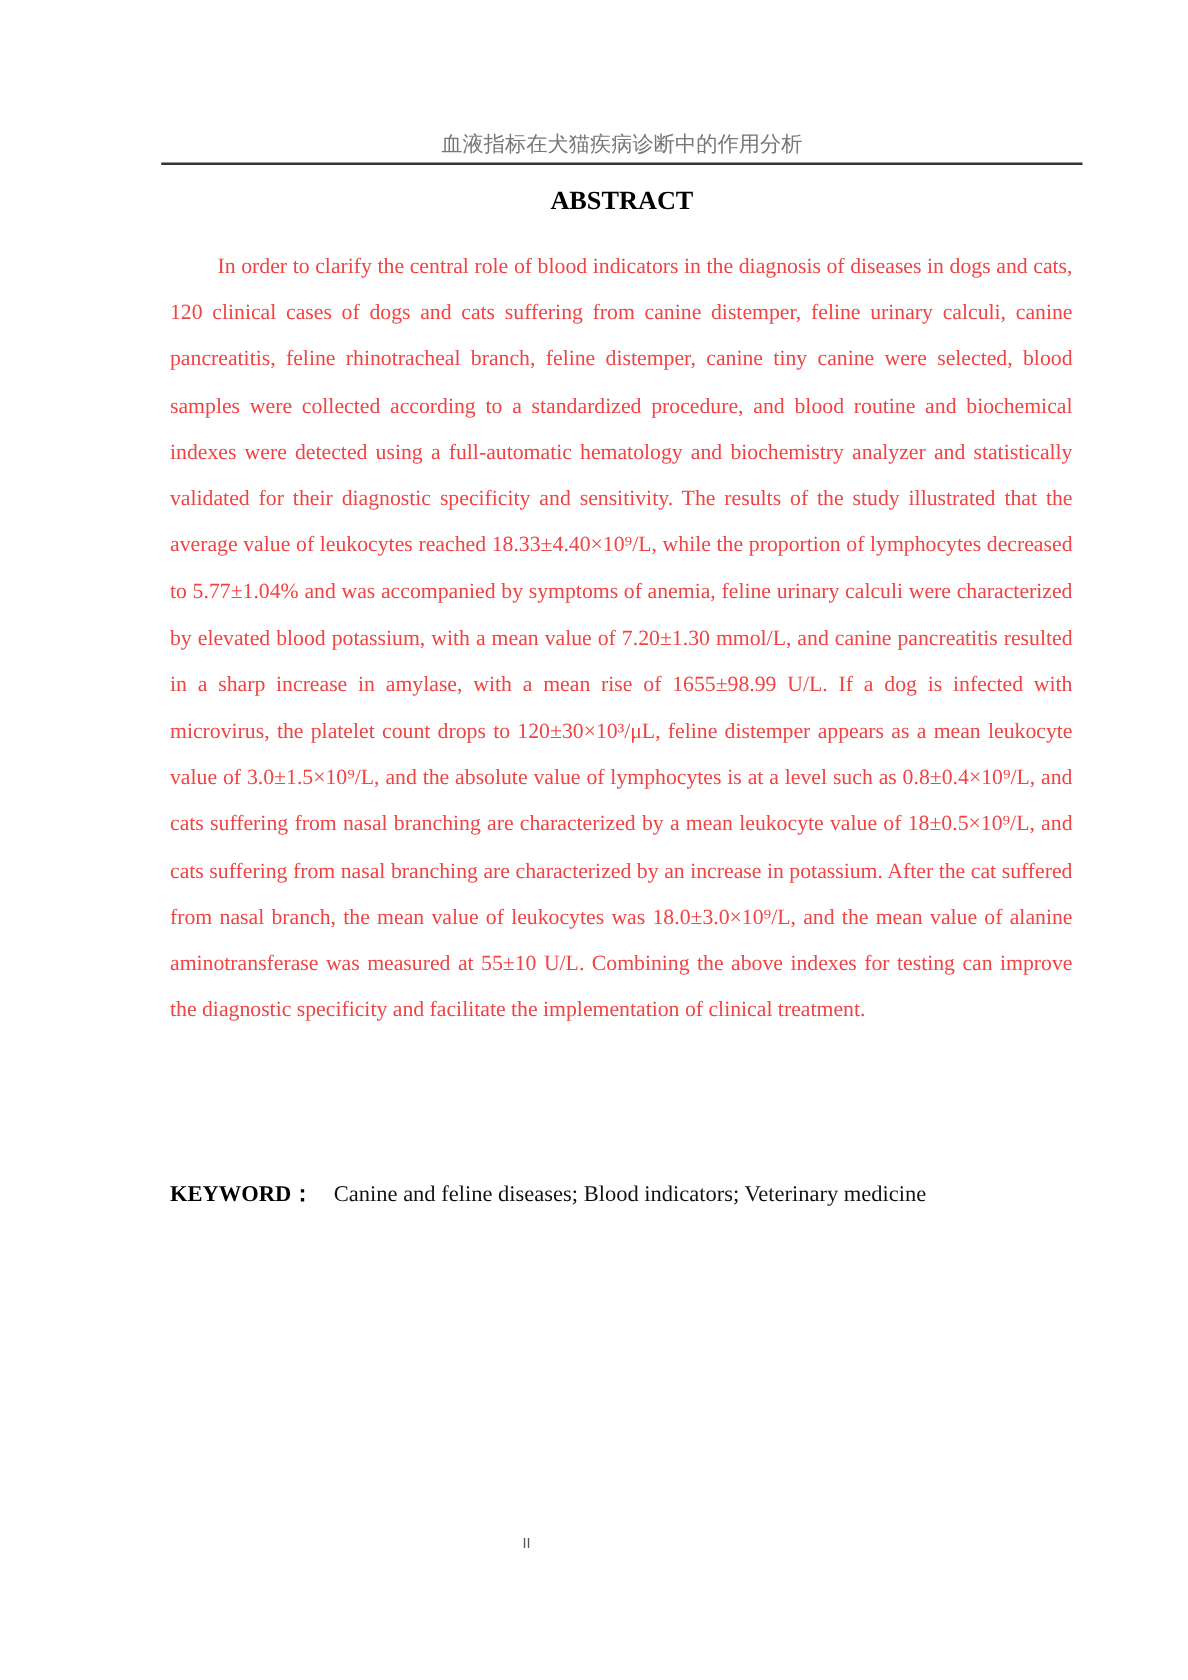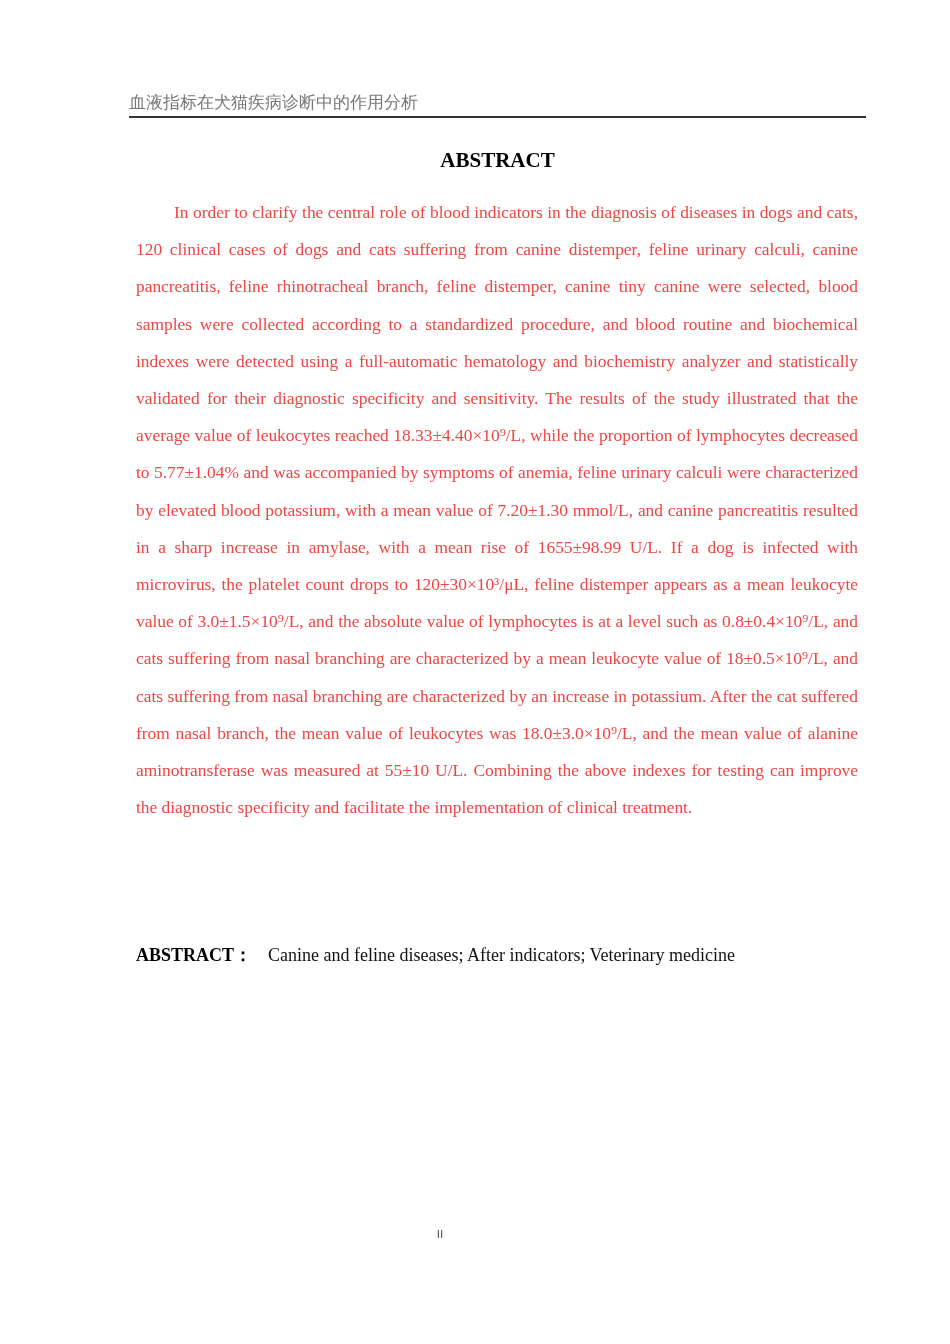--- a/index.html
+++ b/index.html
@@ -1,20 +1,20 @@
 <!DOCTYPE html>
 <html><head>
 <meta charset="utf-8">
 <style>
   html, body { margin: 0; padding: 0; background: #ffffff; }
   body { width: 950px; height: 1344px; position: relative; overflow: hidden; }
   .header {
-    position: absolute; left: 129px; top: 90px; width: 737px; height: 26px;
+    position: absolute; left: 129px; top: 104px; width: 737px; height: 26px;
     border-bottom: 2px solid #333;
-    text-align: left;
+    text-align: center;
     font-family: "DejaVu Sans", sans-serif;
     font-size: 17px; color: #777; line-height: 24px;
   }
   .title {
     position: absolute; left: 0; top: 148px; width: 995px; text-align: center;
     font-family: "Liberation Serif", serif; font-weight: bold;
     font-size: 21px; color: #000;
   }
   .abstract {
     position: absolute; left: 136px; top: 194px; width: 722px;
@@ -22,32 +22,32 @@
     line-height: 37.2px; color: #ef4444; text-align: justify;
     text-indent: 38px; margin: 0;
   }
   .keywords {
     position: absolute; left: 136px; top: 940px; width: 722px;
     font-family: "Liberation Serif", serif; font-size: 18px; color: #111;
     line-height: 30px; white-space: nowrap;
   }
   .kw-label { font-weight: bold; color: #000; margin-right: 16px; }
   .pagenum {
-    position: absolute; left: 430px; top: 1228px; width: 20px; text-align: center;
+    position: absolute; left: 418px; top: 1228px; width: 20px; 
     font-family: "DejaVu Sans", sans-serif; font-size: 11px; color: #555;
   }
 </style>
 </head>
 <body>
 
 <div class="header">
   <span>血液指标在犬猫疾病诊断中的作用分析</span>
 </div>
 
 <div class="title">ABSTRACT</div>
 
 <p class="abstract">In order to clarify the central role of blood indicators in the diagnosis of diseases in dogs and cats, 120 clinical cases of dogs and cats suffering from canine distemper, feline urinary calculi, canine pancreatitis, feline rhinotracheal branch, feline distemper, canine tiny canine were selected, blood samples were collected according to a standardized procedure, and blood routine and biochemical indexes were detected using a full-automatic hematology and biochemistry analyzer and statistically validated for their diagnostic specificity and sensitivity. The results of the study illustrated that the average value of leukocytes reached 18.33±4.40×10⁹/L, while the proportion of lymphocytes decreased to 5.77±1.04% and was accompanied by symptoms of anemia, feline urinary calculi were characterized by elevated blood potassium, with a mean value of 7.20±1.30 mmol/L, and canine pancreatitis resulted in a sharp increase in amylase, with a mean rise of 1655±98.99 U/L. If a dog is infected with microvirus, the platelet count drops to 120±30×10³/μL, feline distemper appears as a mean leukocyte value of 3.0±1.5×10⁹/L, and the absolute value of lymphocytes is at a level such as 0.8±0.4×10⁹/L, and cats suffering from nasal branching are characterized by a mean leukocyte value of 18±0.5×10⁹/L, and cats suffering from nasal branching are characterized by an increase in potassium. After the cat suffered from nasal branch, the mean value of leukocytes was 18.0±3.0×10⁹/L, and the mean value of alanine aminotransferase was measured at 55±10 U/L. Combining the above indexes for testing can improve the diagnostic specificity and facilitate the implementation of clinical treatment.</p>
 
 <div class="keywords">
-  <span class="kw-label">ABSTRACT：</span><span>Canine and feline diseases; After indicators; Veterinary medicine</span>
+  <span class="kw-label">KEYWORD：</span><span>Canine and feline diseases; Blood indicators; Veterinary medicine</span>
 </div>
 
 <div class="pagenum">II</div>
 
 </body></html>

